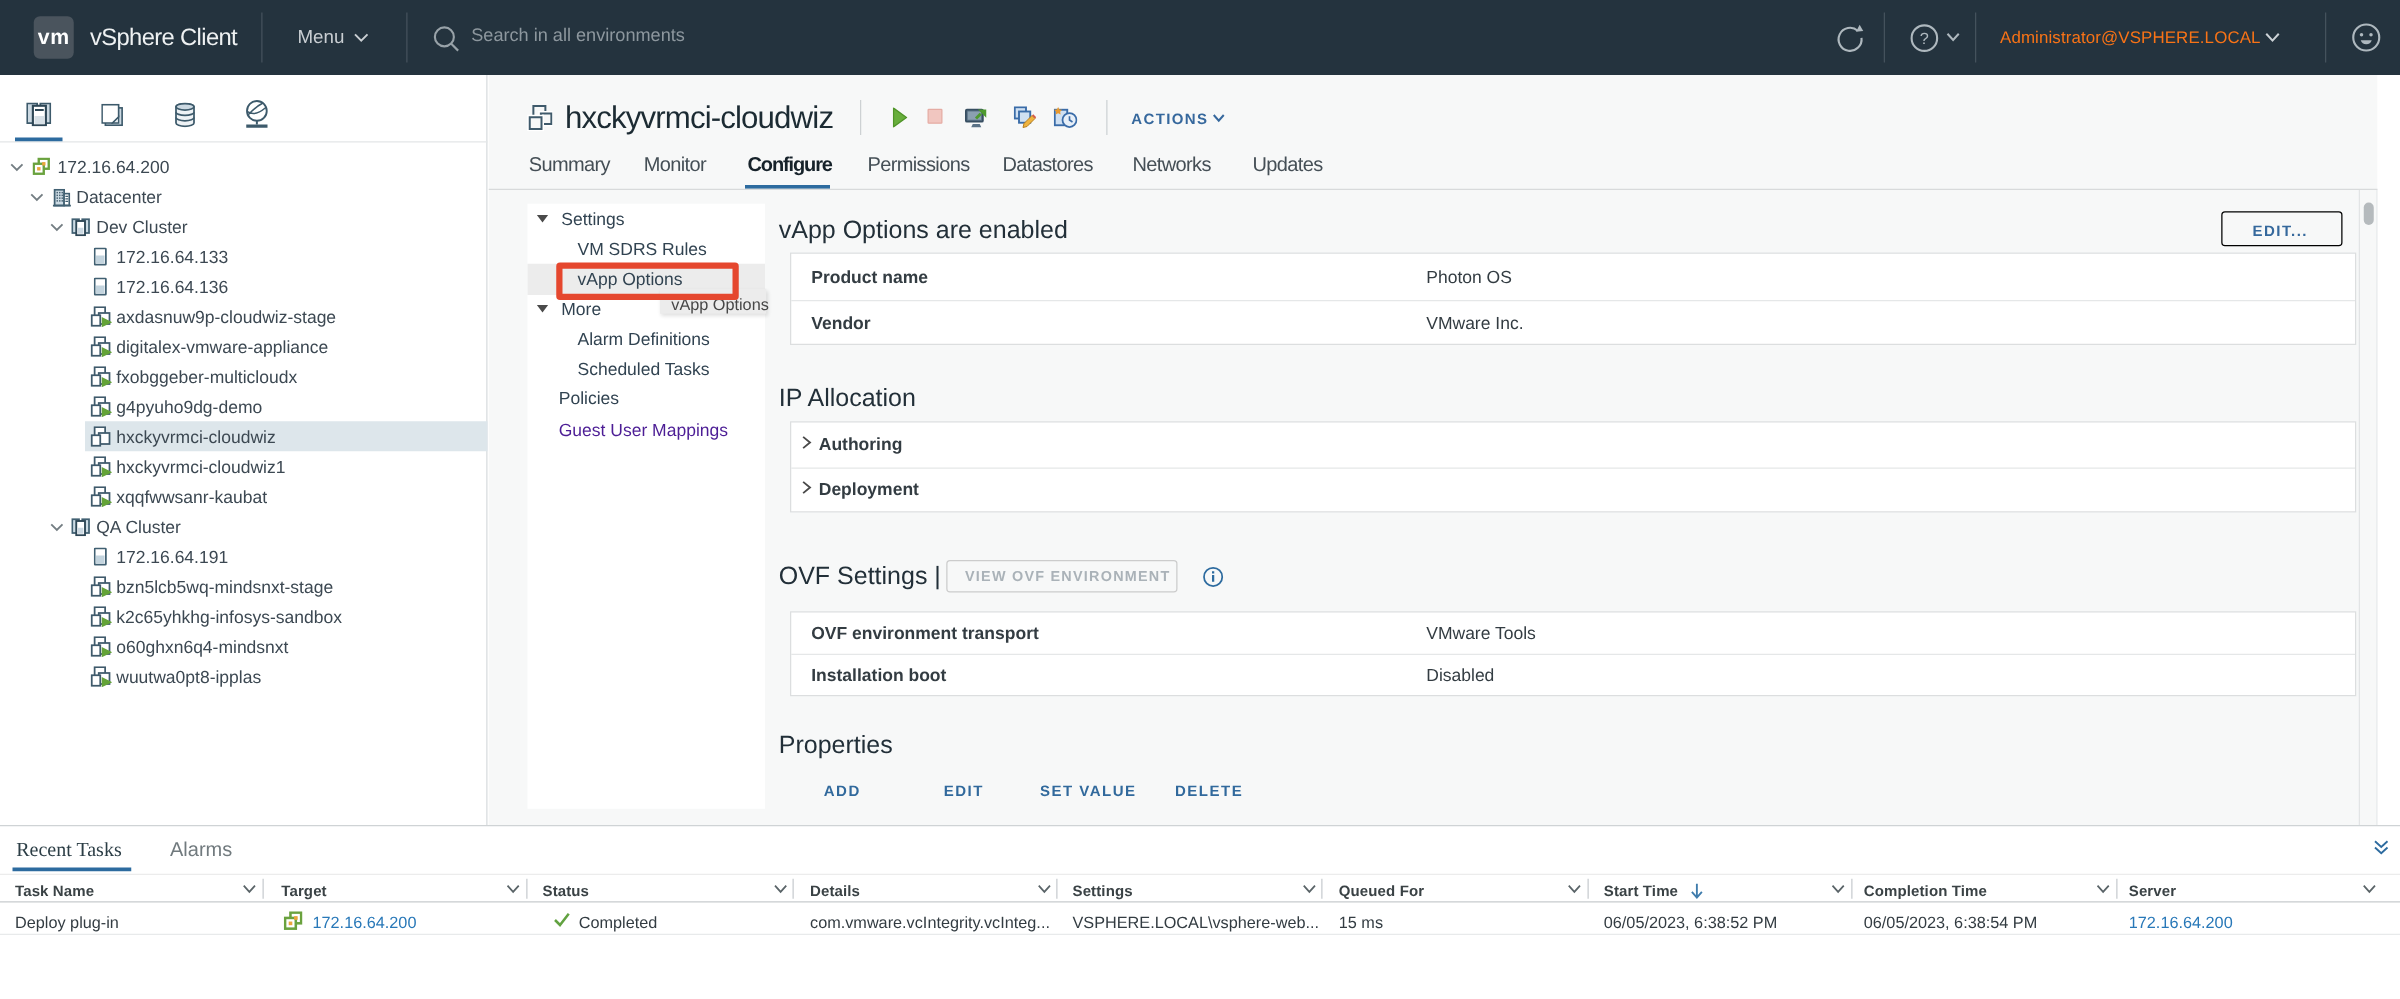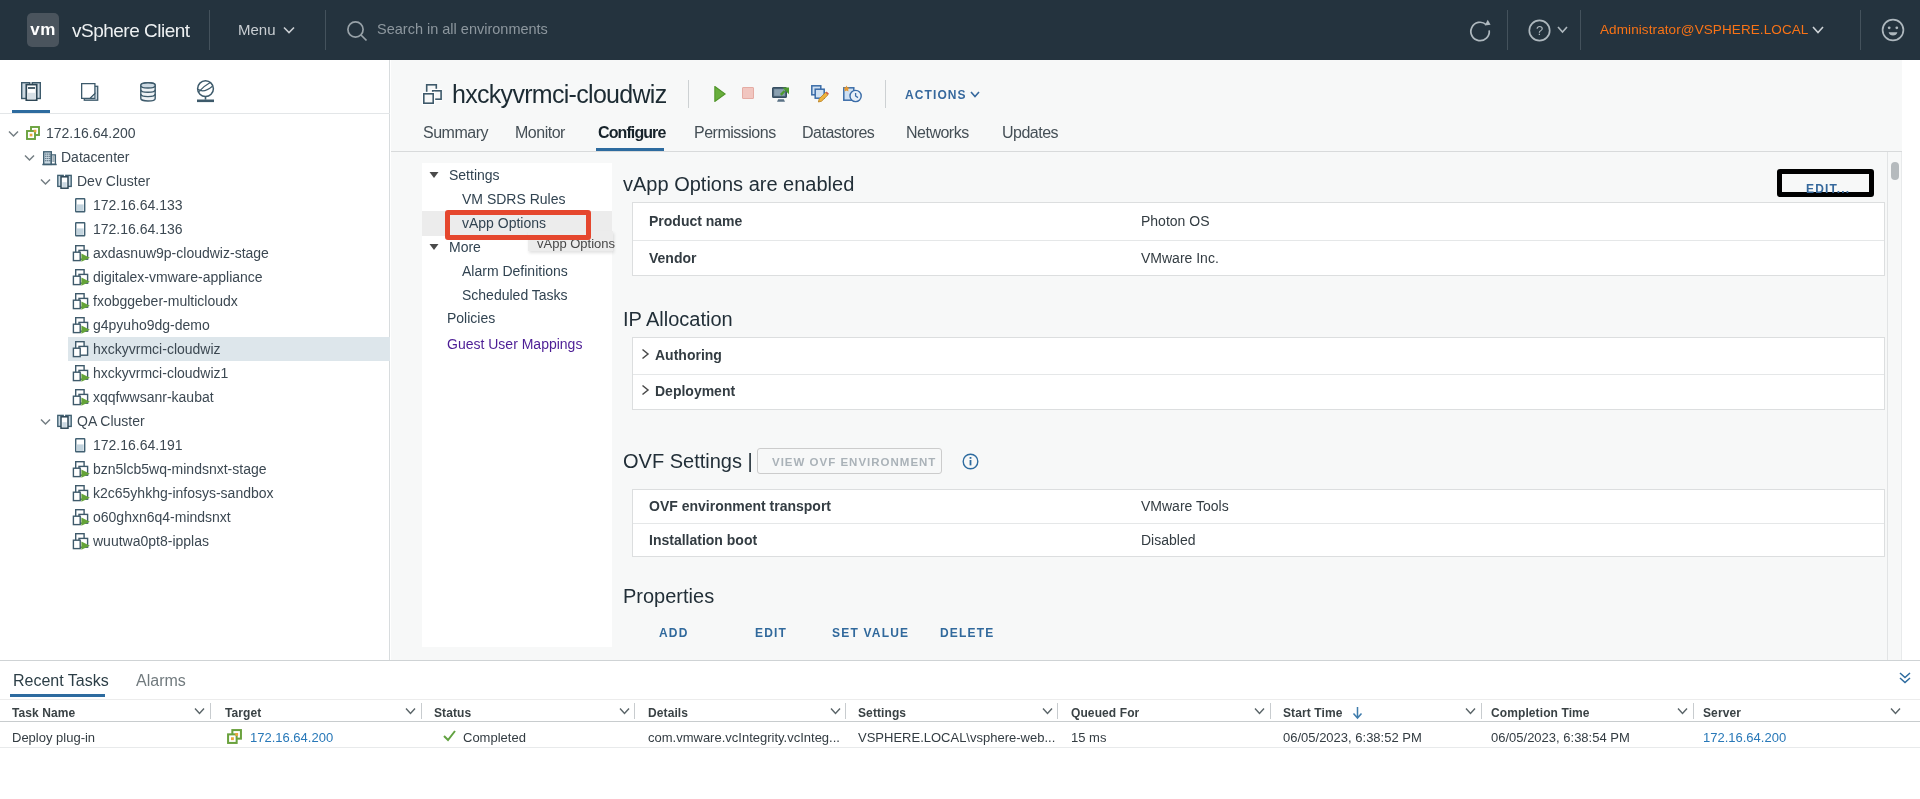--- a/index.html
+++ b/index.html
@@ -341,21 +341,21 @@
   <div class="txt" style="left:462px; top:264px; font-size:14px; color:#314351;">Alarm Definitions</div>
   <div class="txt" style="left:462px; top:288px; font-size:14px; color:#314351;">Scheduled Tasks</div>
   <div class="txt" style="left:447px; top:311px; font-size:14px; color:#314351;">Policies</div>
   <div class="txt" style="left:447px; top:337px; font-size:14px; color:#4c1d95;">Guest User Mappings</div>
 
   <div class="abs" style="left:528px; top:231px; width:85px; height:20px; background:#ececec; box-shadow:1px 2px 3px rgba(0,0,0,0.12);"></div>
   <div class="txt" style="left:537px; top:237px; font-size:13px; color:#474747;">vApp Options</div>
   <div class="abs" style="left:445px; top:210px; width:146px; height:30px; border:5px solid #e5472e; border-radius:3px;"></div>
 
   <div class="heading" style="left:623px; top:172px;">vApp Options are enabled</div>
-  <div class="abs" style="left:1777px; top:169px; width:97px; height:28px; border:5px solid #000000; border-radius:3px; background:#f7f8f8;">
+  <div class="abs" style="left:1777px; top:169px; width:97px; height:28px; border:1px solid #000000; border-radius:3px; background:#f7f8f8;">
     <div class="txt" style="left:24px; top:9px; font-size:12px; font-weight:bold; color:#35689c; letter-spacing:1.2px;">EDIT...</div>
   </div>
 
   <div class="card" style="top:202px; height:74px;">
     <div class="rowline" style="top:37px;"></div>
     <div class="lbl" style="top:11px;">Product name</div>
     <div class="val" style="top:11px;">Photon OS</div>
     <div class="lbl" style="top:48px;">Vendor</div>
     <div class="val" style="top:48px;">VMware Inc.</div>
   </div>
@@ -394,21 +394,21 @@
   <div class="txt bluelink" style="left:659px; top:627px;">ADD</div>
   <div class="txt bluelink" style="left:755px; top:627px;">EDIT</div>
   <div class="txt bluelink" style="left:832px; top:627px;">SET VALUE</div>
   <div class="txt bluelink" style="left:940px; top:627px;">DELETE</div>
 
   <div class="abs" style="left:1887px; top:152px; width:1px; height:508px; background:#e2e4e5;"></div>
   <div class="abs" style="left:1901px; top:152px; width:1px; height:508px; background:#e8eaeb;"></div>
   <div class="abs" style="left:1891px; top:162px; width:8px; height:18px; background:#b5babd; border-radius:4px;"></div>
 
   <div id="tasks"></div>
-  <div class="txt" style="left:13px; top:673px; font-size:16px; color:#2c3e46;">Recent Tasks</div>
+  <div class="txt" style="left:13px; top:673px; font-size:16px; color:#2c3e46;font-family:Liberation Serif, serif;">Recent Tasks</div>
   <div class="txt" style="left:136px; top:673px; font-size:16px; color:#717a7e;">Alarms</div>
   <div class="abs" style="left:10px; top:694px; width:95px; height:3px; background:#2d6b9f;"></div>
   <svg class="abs" style="left:1898px; top:671px;" width="14" height="14" viewBox="0 0 14 14">
       <path d="M2 2 L7 6.5 L12 2 M2 7 L7 11.5 L12 7" fill="none" stroke="#2d6b9f" stroke-width="1.5"></path>
     </svg>
 
   <div class="abs" style="left:0px; top:699px; width:1920px; height:1px; background:#ececec;"></div>
   <div class="abs" style="left:0px; top:721px; width:1920px; height:1px; background:#c8ccce;"></div>
   <div class="th" style="left:12px;">Task Name</div>
   <div class="th" style="left:225px;">Target</div>

